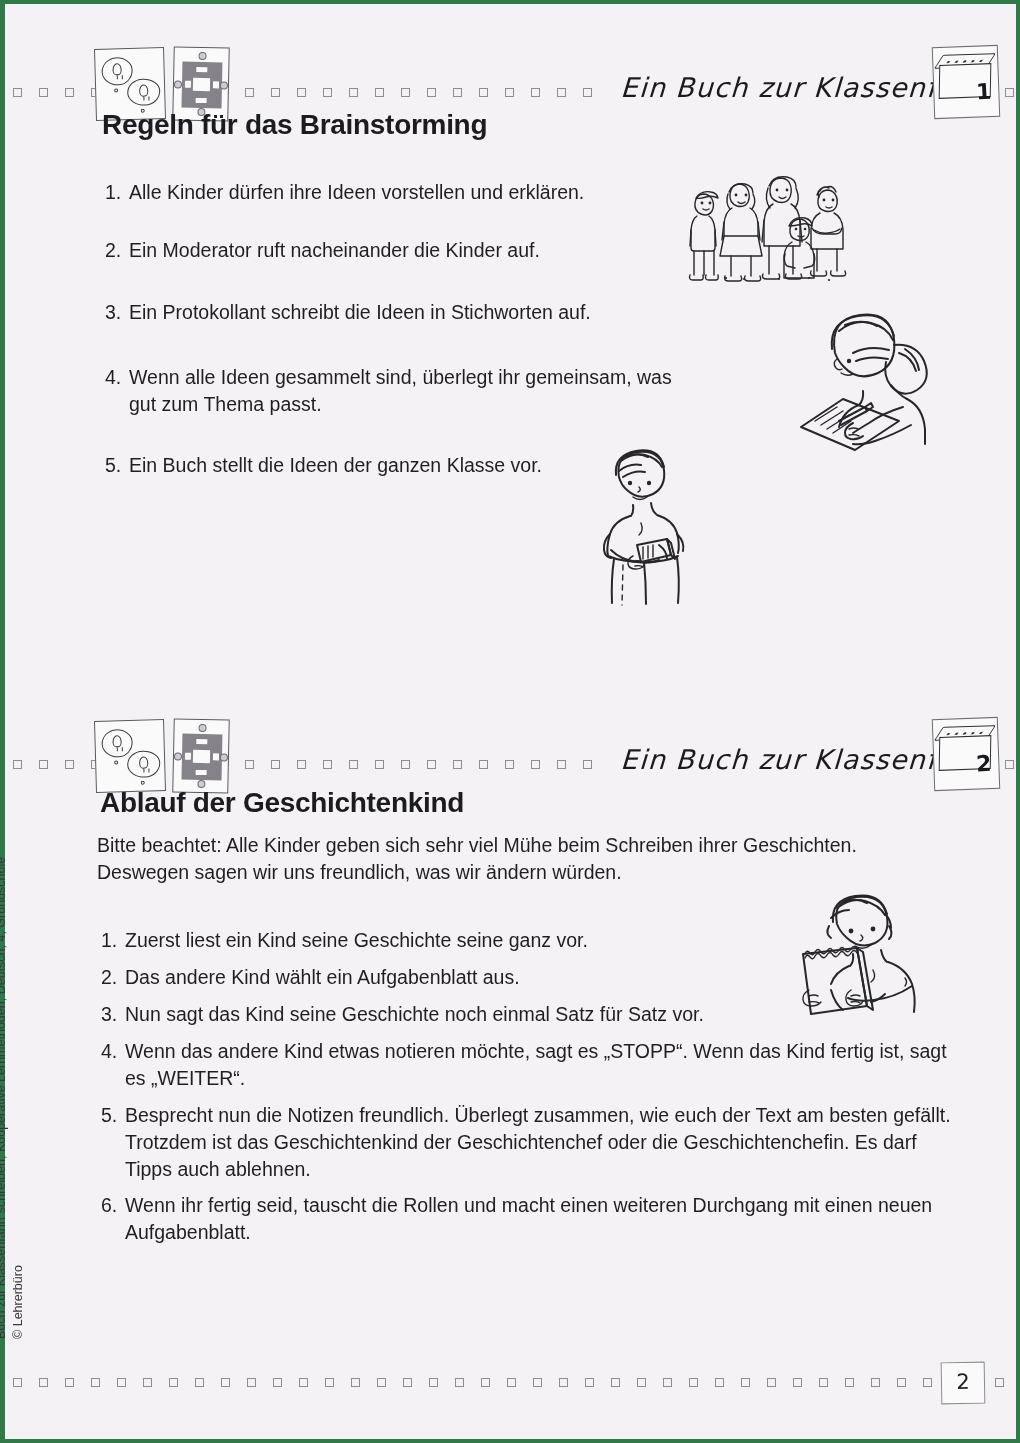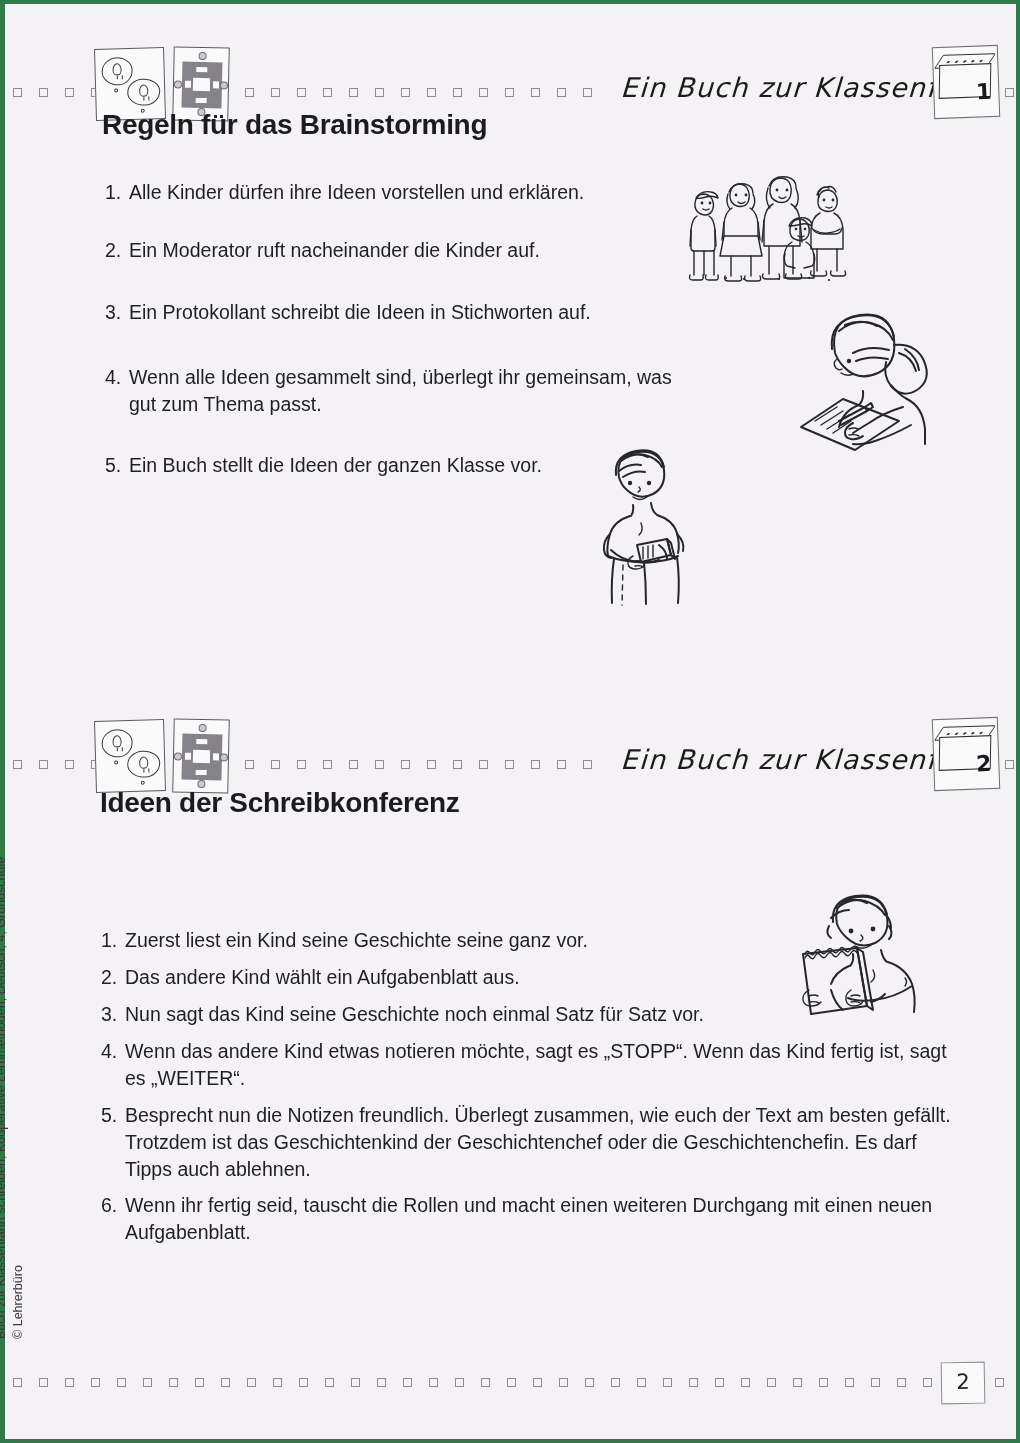--- a/index.html
+++ b/index.html
@@ -479,22 +479,23 @@
         <div class="book-top">
             <div class="holes"></div>
           </div>
         <div class="book-body"></div>
         <div class="book-num">2</div>
       </div>
 
       <div class="dotrule" style="left:1000px; top:52px; width:16px;"></div>
     </div>
 
-    <div class="section-heading" style="left:95px; top:783px;">Ideen der Schreibkonferenz</div>
-
+    <div class="section-heading" style="left:95px; top:783px;">Ablauf der Geschichtenkind</div>
+
+    <div class="intro" style="left:92px; top:828px; width:840px;">Bitte beachtet: Alle Kinder geben sich sehr viel Mühe beim Schreiben ihrer Geschichten. Deswegen sagen wir uns freundlich, was wir ändern würden.</div>
 
     <div class="item" style="left:96px; top:923px; width:700px;">
       <span class="num">1.</span>
       <span class="txt">Zuerst liest ein Kind seine Geschichte seine ganz vor.</span>
     </div>
     <div class="item" style="left:96px; top:960px; width:700px;">
       <span class="num">2.</span>
       <span class="txt">Das andere Kind wählt ein Aufgabenblatt aus.</span>
     </div>
     <div class="item" style="left:96px; top:997px; width:740px;">

